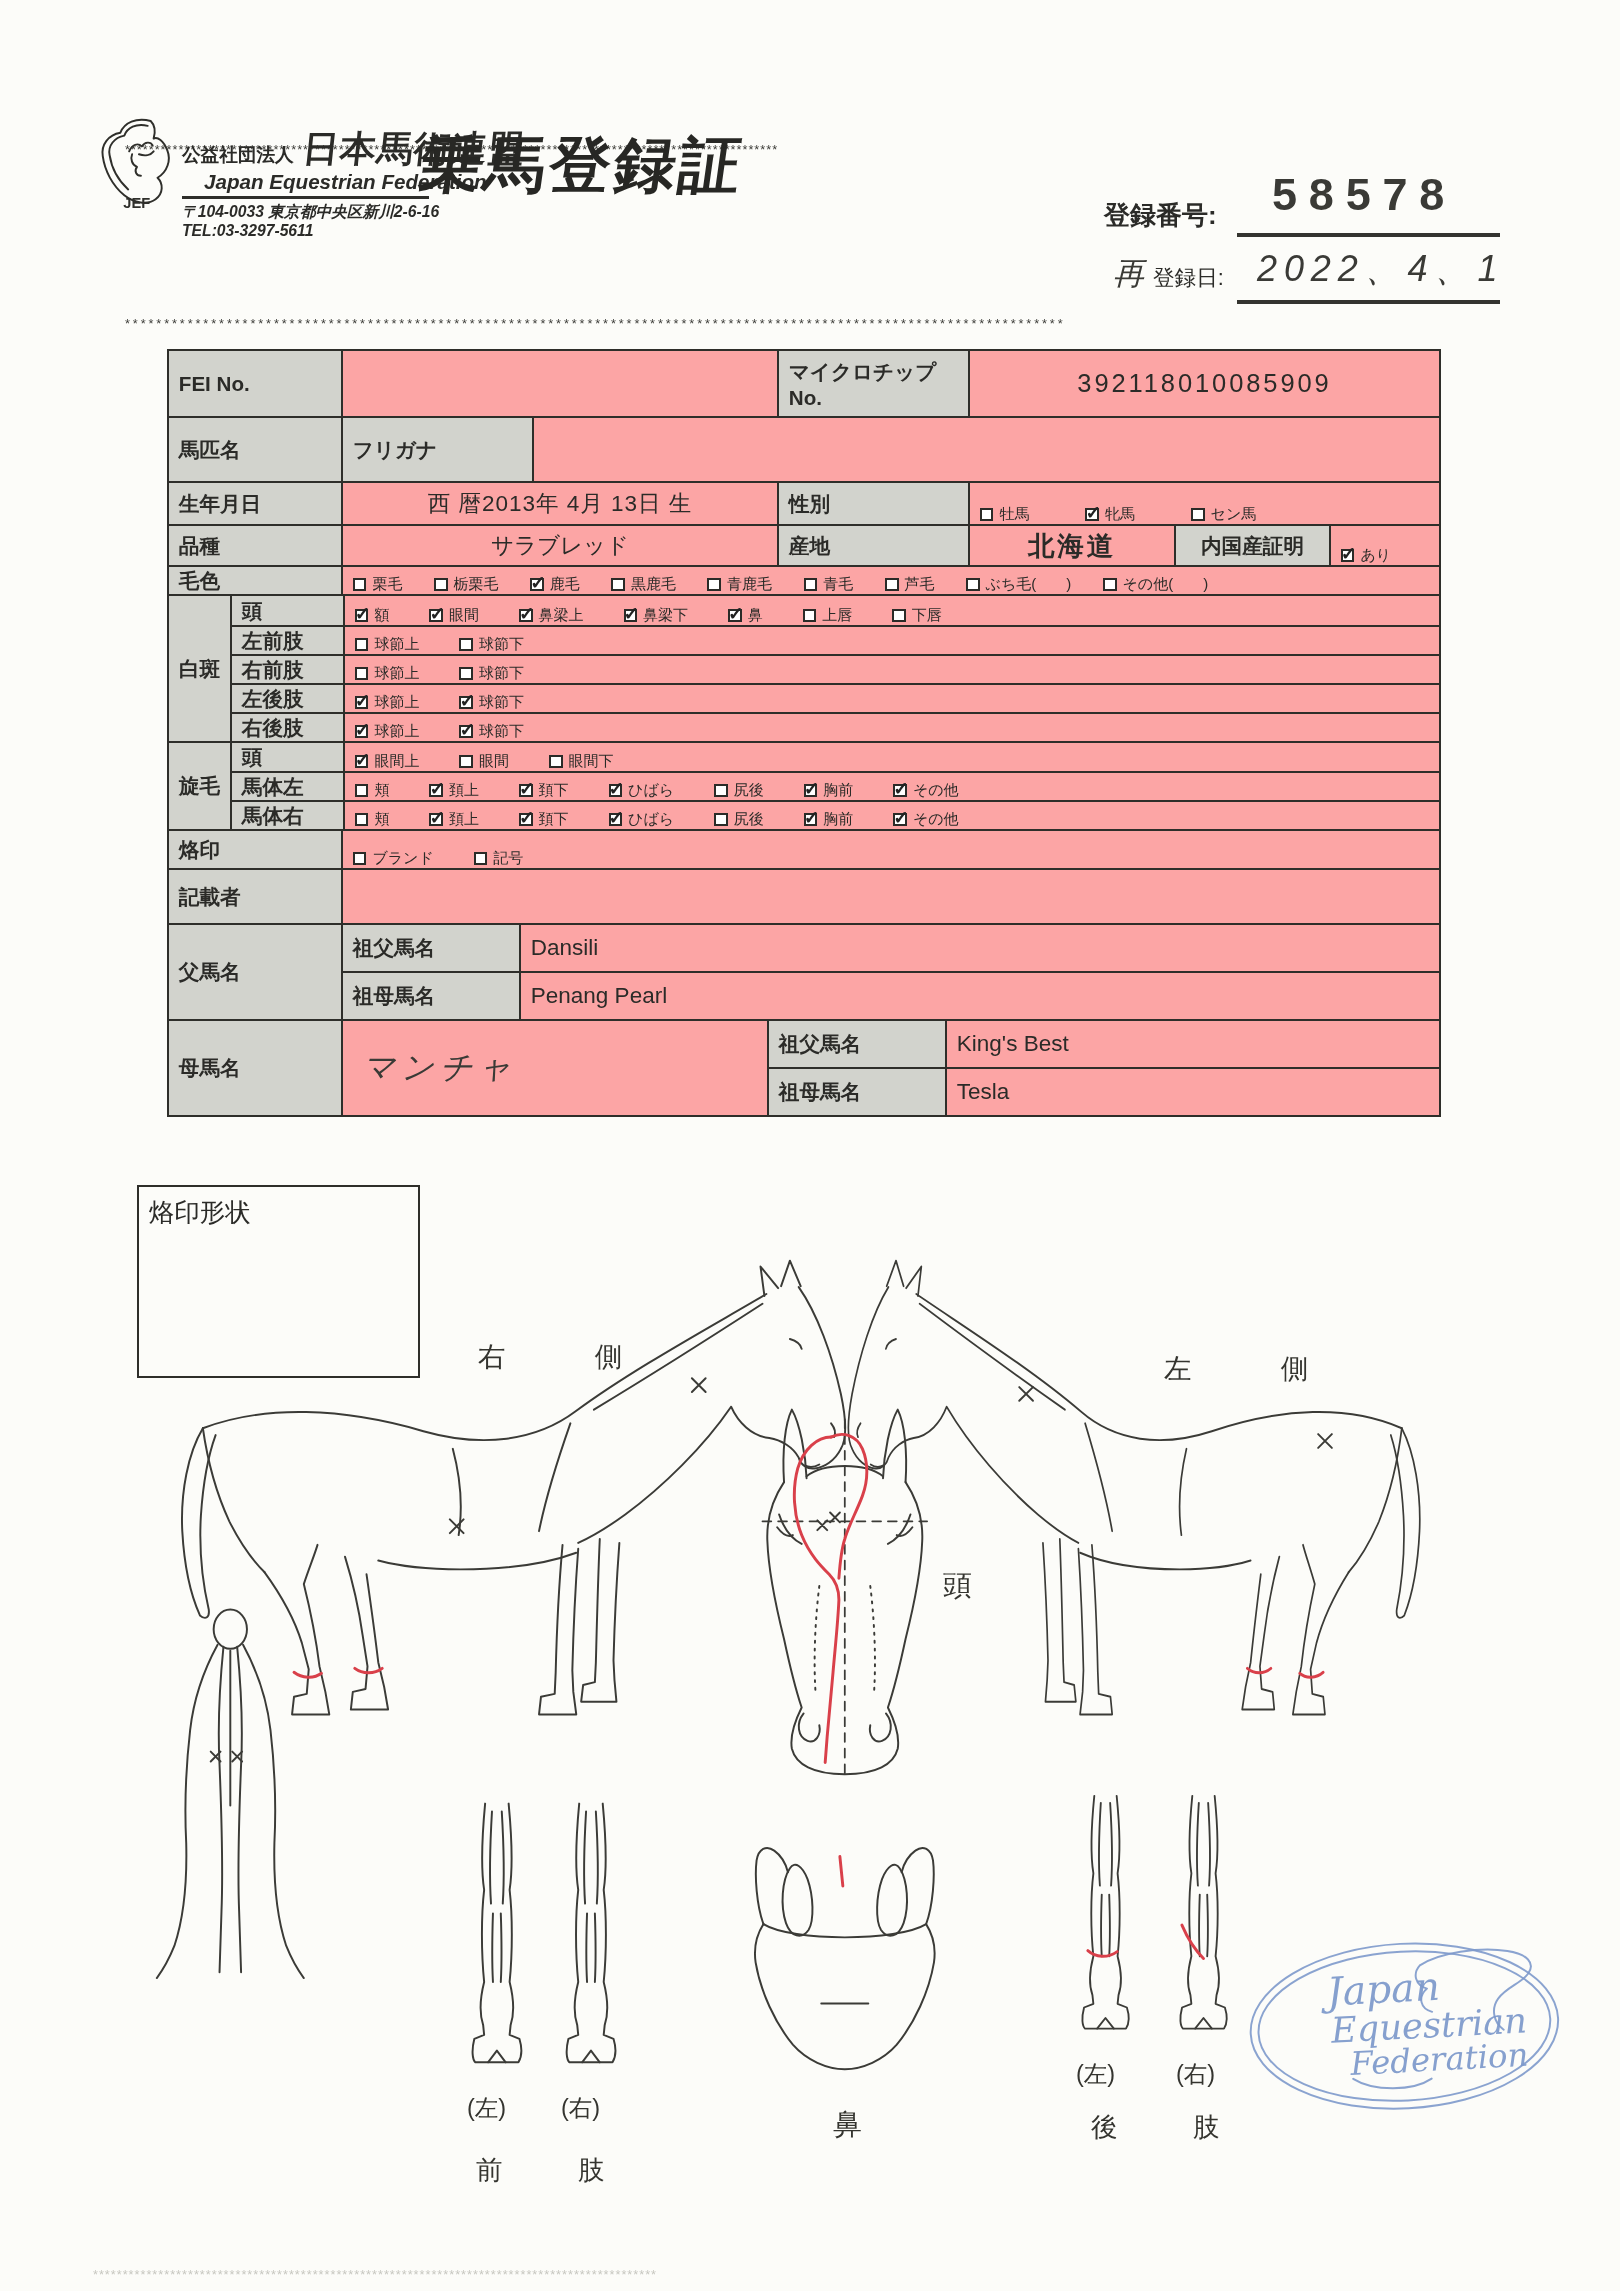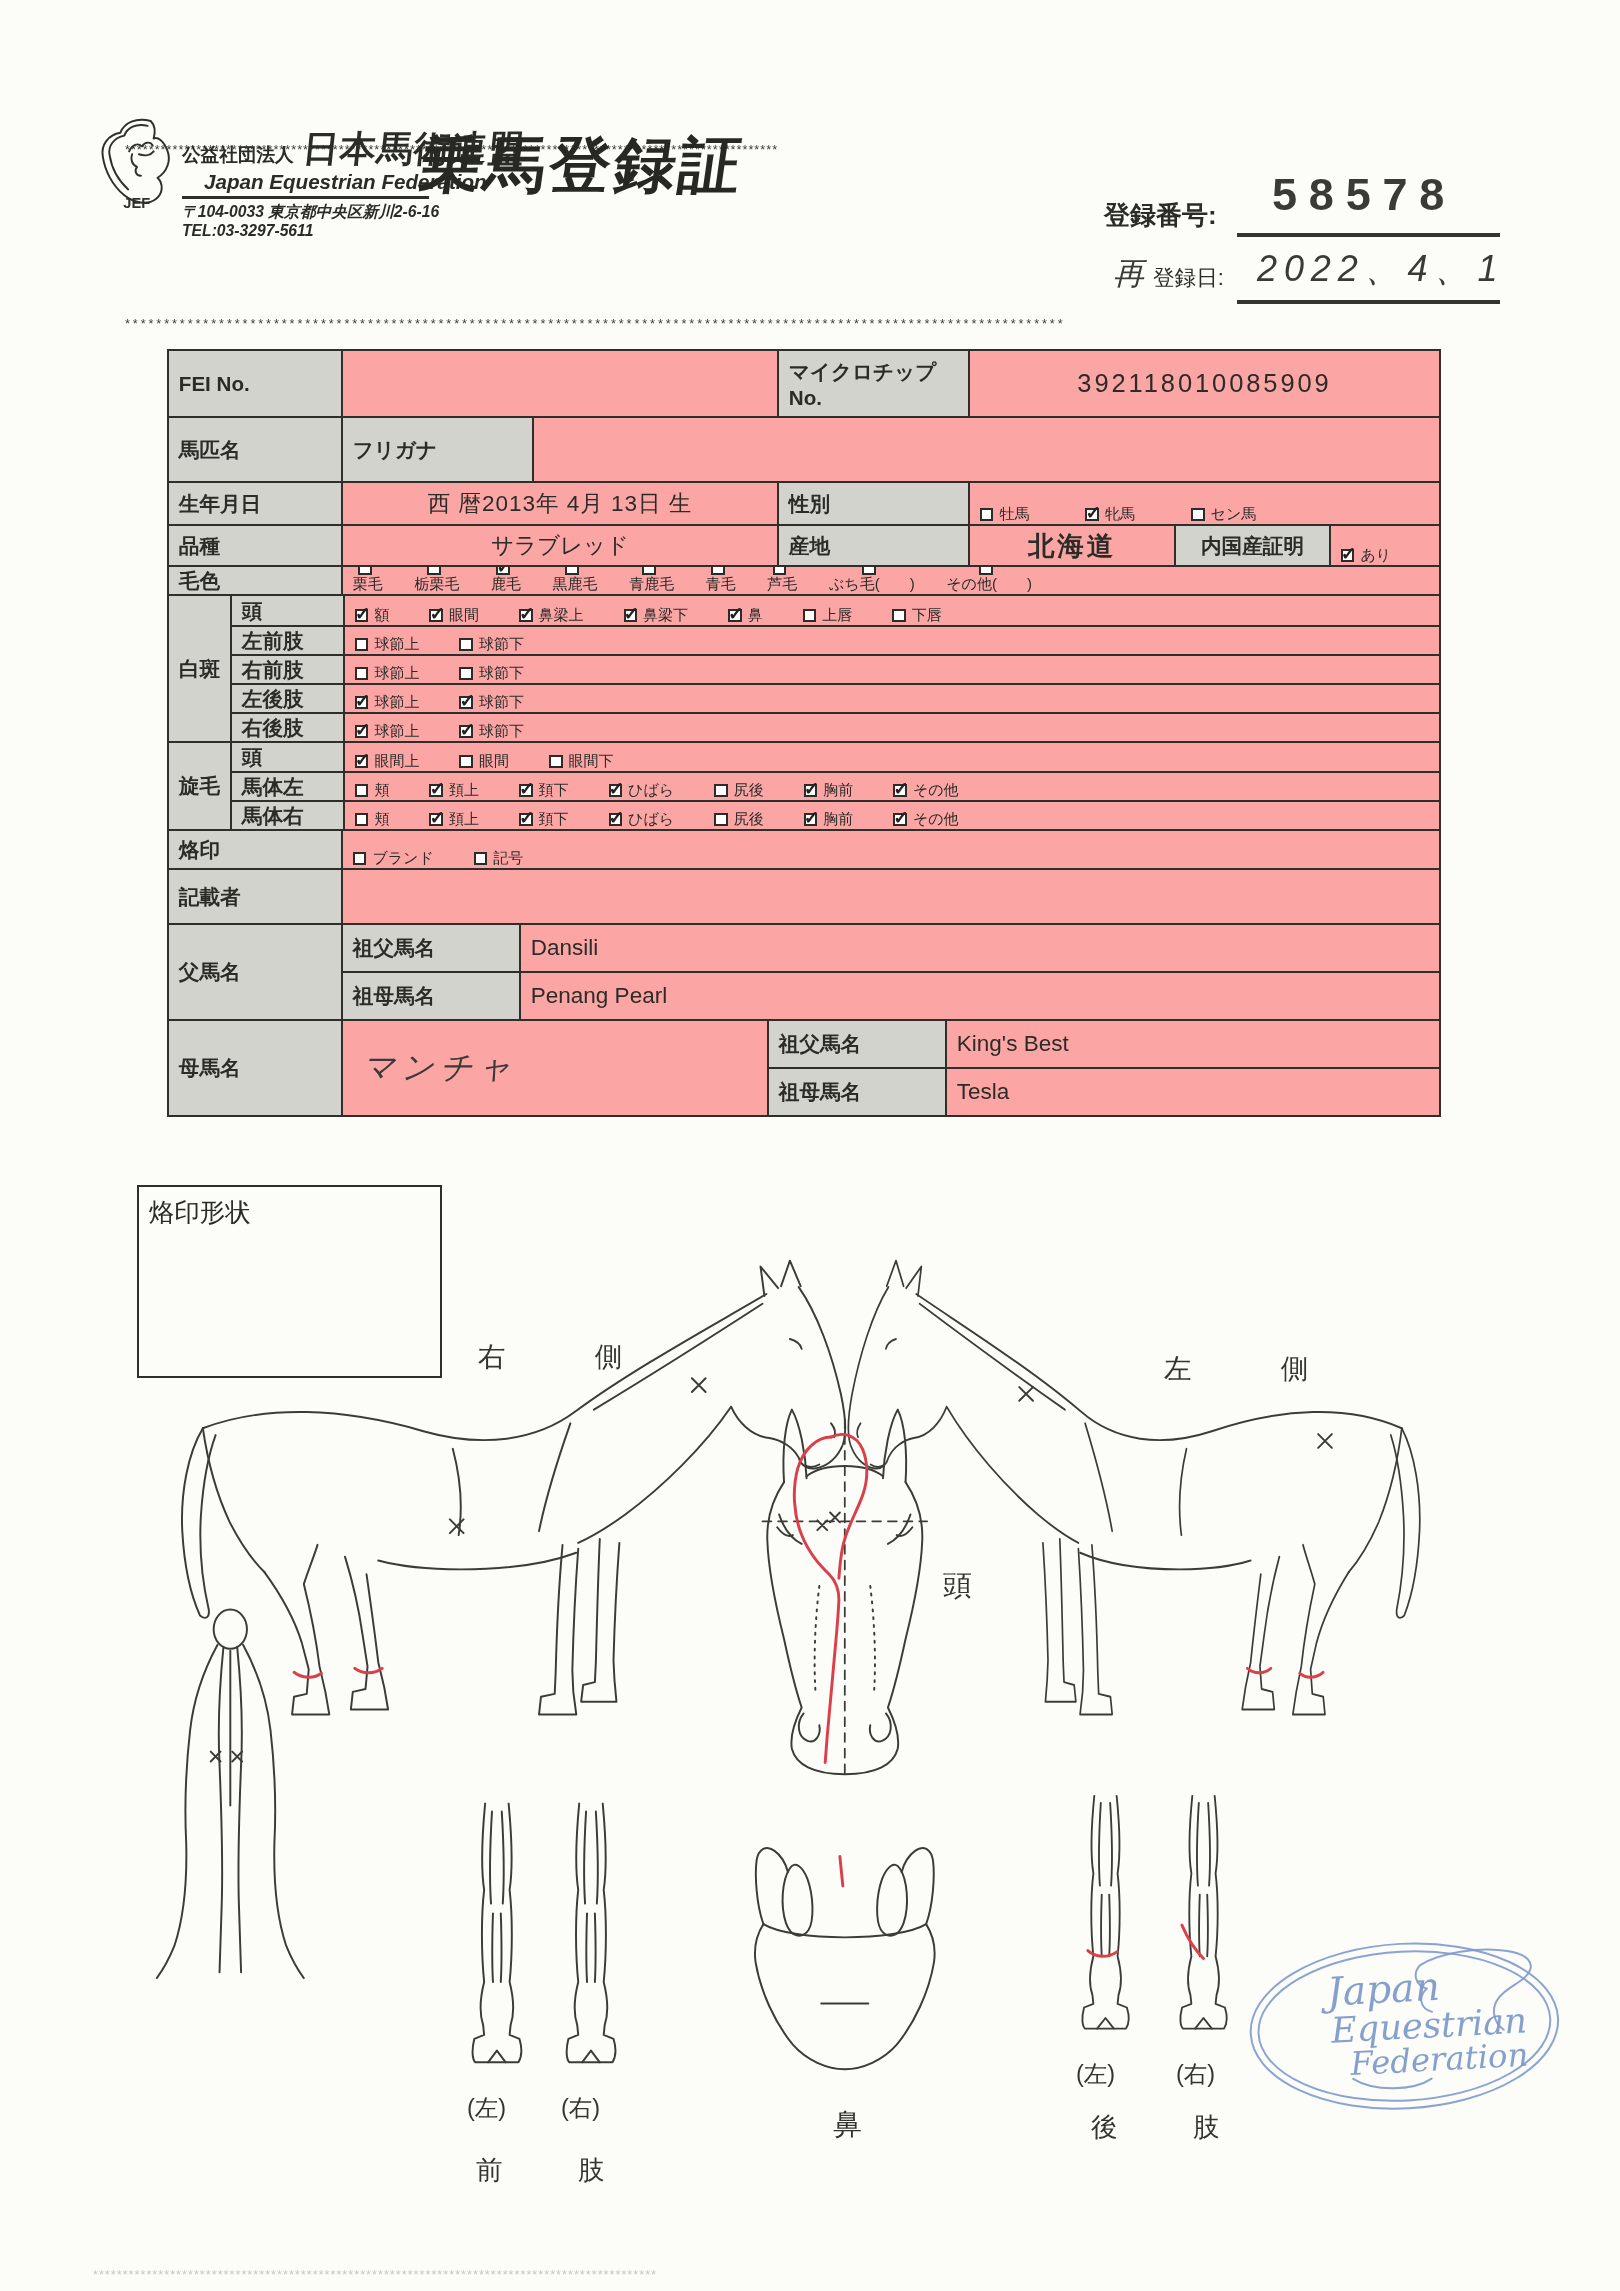--- a/index.html
+++ b/index.html
@@ -52,26 +52,26 @@
   .hand{font-style:italic;font-size:32px;letter-spacing:5.9px;color:var(--hand);font-weight:400;}
   .hand-pad{padding-left:54px;}
   .mono-num{font-size:25.5px;letter-spacing:2.9px;}
   .birth{font-size:22.5px;letter-spacing:1px;}
   .breed{font-size:22.5px;}
   .origin{font-size:26.5px;font-weight:600;letter-spacing:2.9px;}
   .en-name{font-size:22.5px;}
   .opts{display:flex;align-items:flex-end;font-size:15px;flex-wrap:nowrap;white-space:nowrap;gap:11px;}
   .cbitem{margin-right:29px;white-space:nowrap;display:inline-flex;align-items:center;}
   .opts-sex .cbitem{margin-right:45px;}
-  .opts-coat .cbitem{margin-right:20.6px;flex-direction:column;}
+  .opts-coat .cbitem{margin-right:20.6px;}
   .opts-one .cbitem{margin-right:0;}
   .cb{width:13.7px;height:13.7px;border:2px solid #2b2b28;display:inline-block;position:relative;margin-right:5.9px;background:#fff;flex:none;}
   .cb.checked::after{content:"✓";position:absolute;left:-2px;top:-7.8px;font-size:18.6px;font-weight:700;color:#222;}
   
-  .brand-box{left:137px;top:1185px;width:305px;height:193px;border:2.9px solid var(--line);padding:7.8px 9.8px;font-size:25.5px;font-weight:500;}
+  .brand-box{left:137px;top:1185px;width:283px;height:193px;border:2.9px solid var(--line);padding:7.8px 9.8px;font-size:25.5px;font-weight:500;}
   .dlabel{font-size:27.4px;font-weight:500;color:#34342f;}
   .side-label{letter-spacing:31px;white-space:nowrap;}
   svg.drawing{position:absolute;left:0;top:0;width:1620px;height:2292px;}
   svg.drawing path, svg.drawing ellipse, svg.drawing line{fill:none;stroke:#3b3b37;stroke-width:2;stroke-linecap:round;stroke-linejoin:round;}
   svg.drawing .red{stroke:var(--red);stroke-width:3;}
   svg.drawing .dash{stroke-dasharray:9 7;stroke-width:1.8;}
   svg.drawing .dot{stroke-dasharray:2 6;stroke-width:2;}
   svg.drawing .xm{stroke-width:1.6;}
   svg.drawing .stamp path, svg.drawing .stamp ellipse{stroke:var(--stampblue);opacity:.9;}
   svg.drawing .stamp text{fill:var(--stampblue);stroke:none;font-family:"DejaVu Serif", serif;font-style:italic;opacity:.92;}

